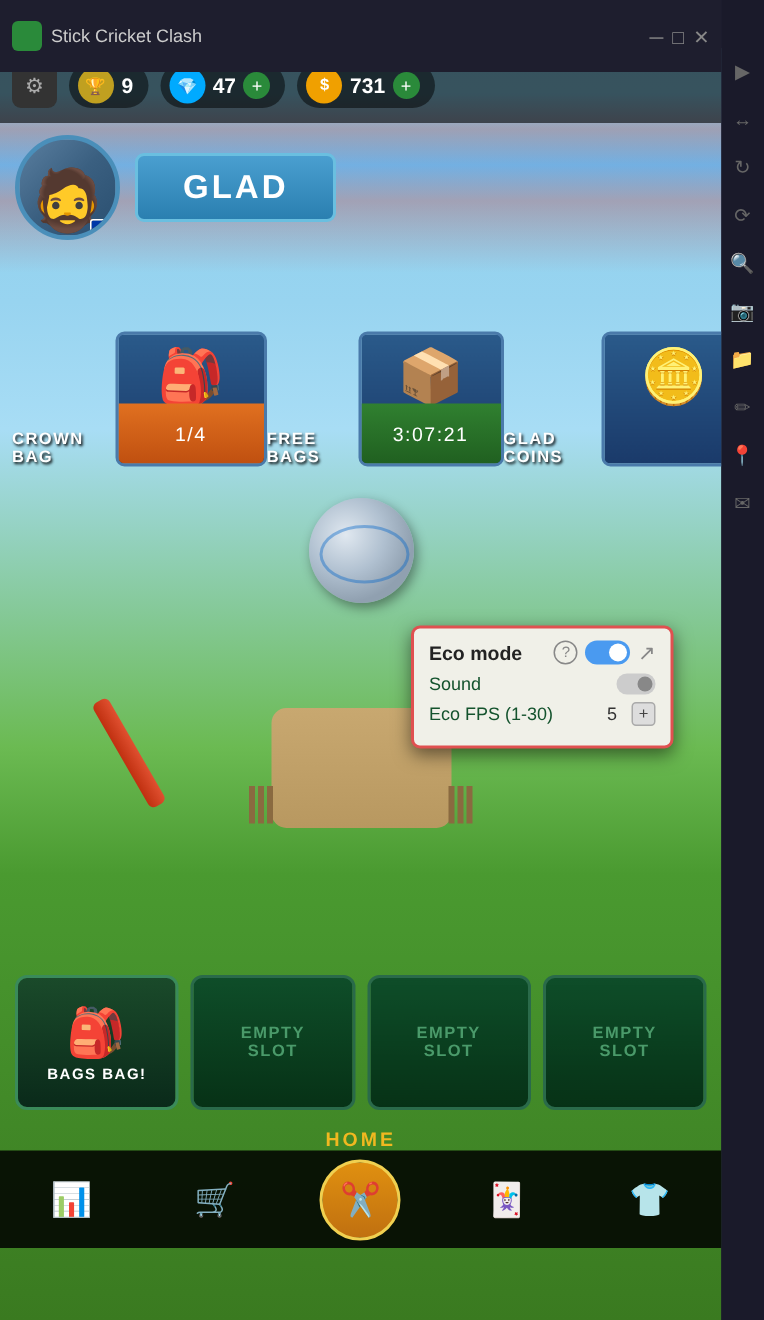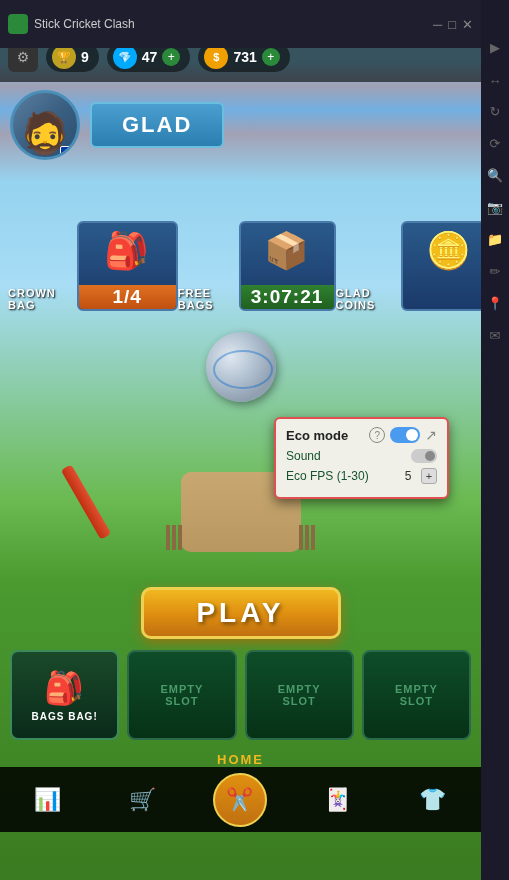--- a/index.html
+++ b/index.html
@@ -222,24 +222,24 @@
       cursor: pointer;
     }
     .bag-image {
       width: 100%; height: 65%;
       display: flex; align-items: center; justify-content: center;
       font-size: 36px;
     }
     .bag-footer {
       position: absolute;
       bottom: 0; left: 0; right: 0;
-      height: 24px;
-      display: flex; align-items: center; justify-content: center;
-      font-size: 19px;
-      font-weight: bold;
+      height: 40px;
+      display: flex; align-items: center; justify-content: center;
+      font-size: 13px;
+      font-weight: normal;
       letter-spacing: 1px;
       color: #fff;
     }
     .bag-footer.orange { background: linear-gradient(180deg, #e07020 0%, #c05010 100%); }
     .bag-footer.green { background: linear-gradient(180deg, #308030 0%, #206020 100%); }
     .bag-footer.dark { background: rgba(0,0,0,0.7); }
 
     
     #field-area {
       position: absolute;
@@ -600,21 +600,20 @@
     <div id="cricket-ball"></div>
     <div id="bat-left"></div>
     <div class="wickets left">
       <span class="wicket-post"></span><span class="wicket-post"></span><span class="wicket-post"></span>
     </div>
     <div class="wickets right">
       <span class="wicket-post"></span><span class="wicket-post"></span><span class="wicket-post"></span>
     </div>
   </div>
 
-  <div id="play-btn">PLAY</div>
 
   <div id="inventory-bar">
     <div class="inv-slot has-item">
       <div class="inv-slot-inner">
         <div class="bag-emoji">🎒</div>
         <div class="open-label">BAGS BAG!</div>
       </div>
     </div>
     <div class="inv-slot">
       <span style="white-space:pre-line;text-align:center;">EMPTY

